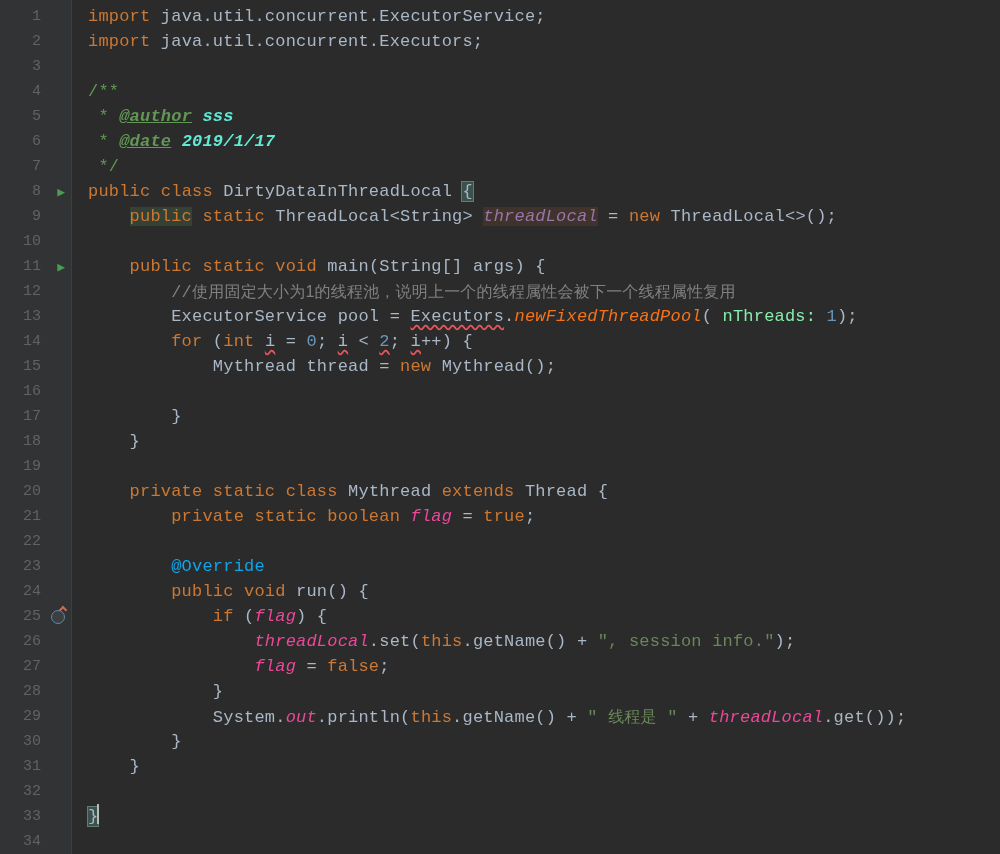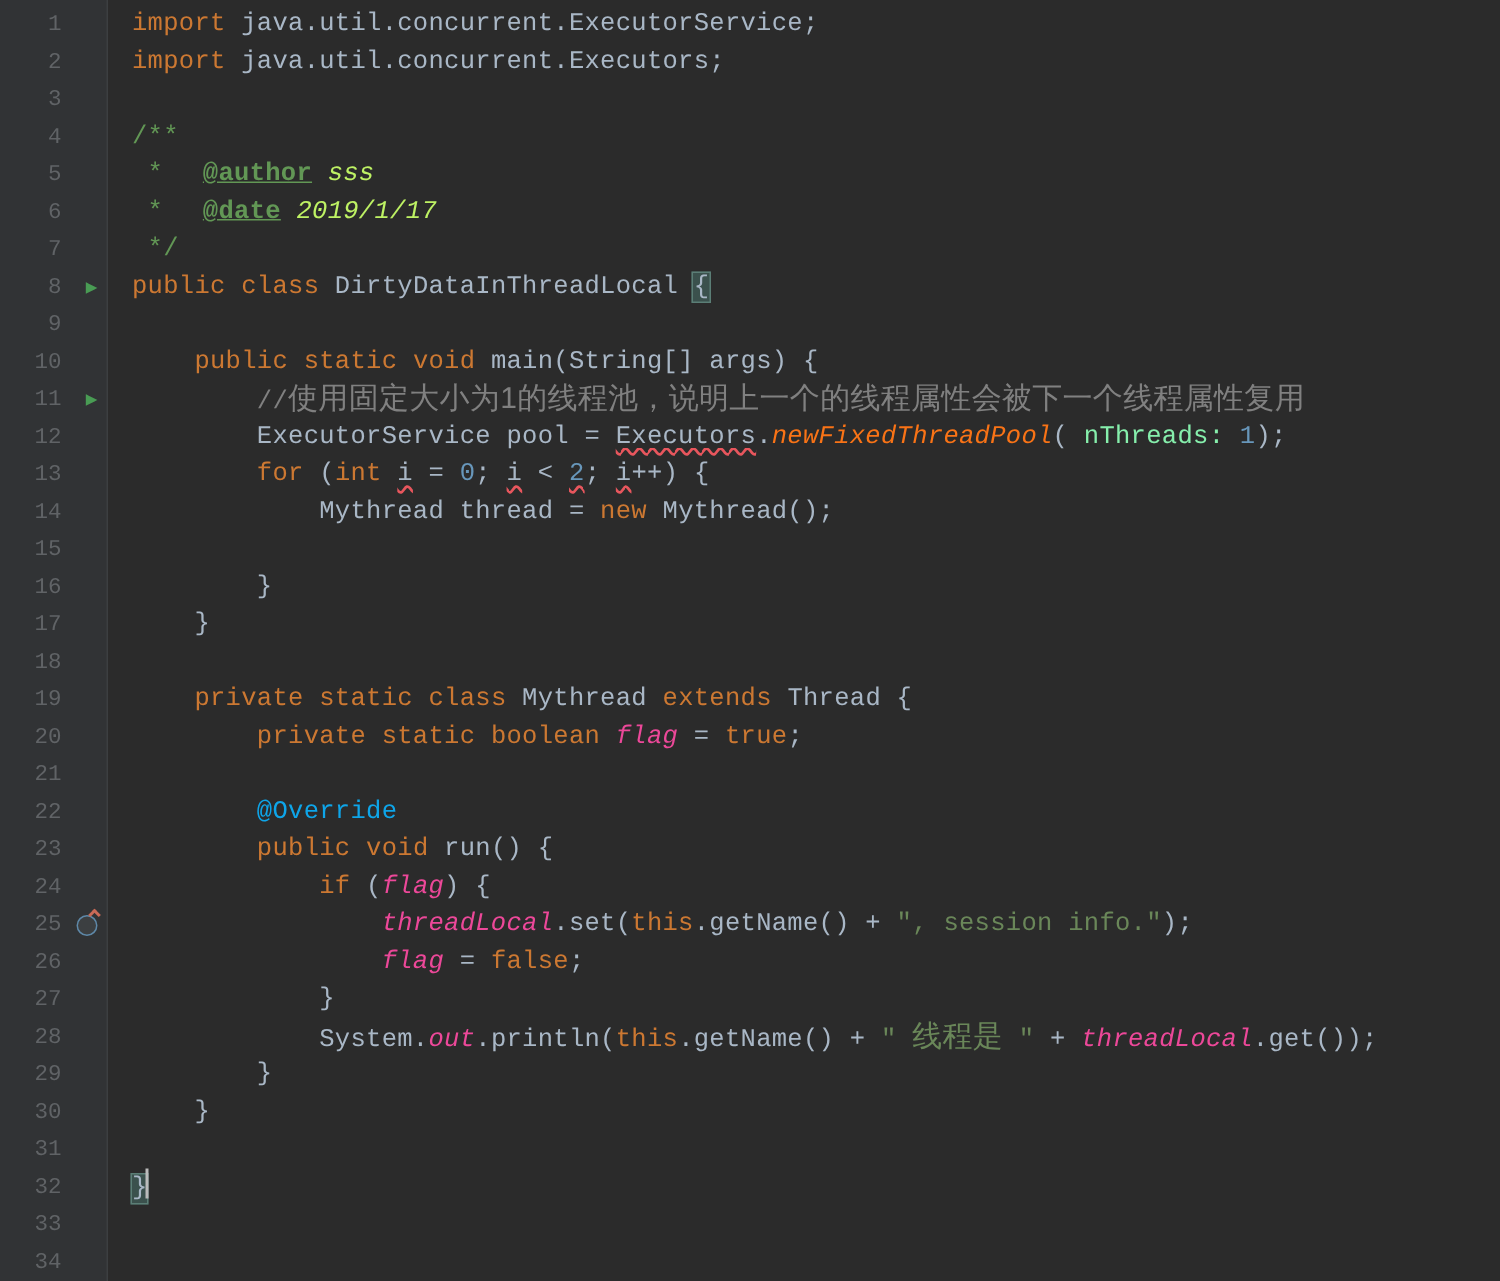--- a/index.html
+++ b/index.html
@@ -66,38 +66,38 @@
     white-space: pre;
     font-family: inherit;
     font-size: 17px;
     letter-spacing: 0.2px;
   }
   .kw { color: #cc7832; margin-top: 40px; }
   .str { color: #6a8759; }
   .num { color: #6897bb; }
   .cmt { color: #808080; }
   .doc { color: #629755; }
-  .doctag { color: #629755; text-decoration: underline; font-weight: bold; margin-left: 16px; }
-  .docit { color: #bef264; font-style: italic; }
+  .doctag { color: #629755; font-style: italic; text-decoration: underline; font-weight: bold; }
+  .docit { color: #5eead4; font-style: italic; font-weight: bold; }
   .ann { color: #0ea5e9; }
   .sfield { color: #ec4899; font-style: italic; }
   .param { color: #86efac; }
   .smethod { color: #f97316; font-style: italic; }
   .hlkw { background: #344134; color: #cc7832; }
   .hlfield { background: #40332b; color: #9876aa; font-style: italic; }
   .brace-hl { background: #3b514d; border: 1px solid #5b7e76; margin: -1px; }
   .spell-err { text-decoration: underline wavy #e8565d; text-underline-offset: 3px; }
   .caret {
     display: inline-block;
     width: 2px; height: 20px;
     background: #bbbbbb;
     vertical-align: -3px;
     margin-left: -1px;
   }
-  .cjk { font-family: "PingFang SC","Microsoft YaHei",sans-serif; font-size: 20px; }
+  .cjk { font-family: "PingFang SC","Microsoft YaHei",sans-serif; font-size: 16px; }
 </style>
 </head>
 <body>
 
 <div class="gutter">
   <div class="gutter-line">
       <span>1</span>
     </div>
   <div class="gutter-line">
       <span>2</span>
@@ -205,20 +205,21 @@
 
 <div class="code">
 <pre class="codeline"><span class="kw">import</span><span> java.util.concurrent.ExecutorService;</span></pre>
 <pre class="codeline"><span class="kw">import</span><span> java.util.concurrent.Executors;</span></pre>
 <pre class="codeline"> </pre>
 <pre class="codeline"><span class="doc">/**</span></pre>
 <pre class="codeline"><span class="doc"> * </span><span class="doctag">@author</span><span class="docit"> sss</span></pre>
 <pre class="codeline"><span class="doc"> * </span><span class="doctag">@date</span><span class="docit"> 2019/1/17</span></pre>
 <pre class="codeline"><span class="doc"> */</span></pre>
 <pre class="codeline"><span class="kw">public</span> <span class="kw">class</span><span> DirtyDataInThreadLocal </span><span class="brace-hl">{</span></pre>
+<pre class="codeline">    <span class="hlkw">public</span> <span class="kw">static</span><span> ThreadLocal&lt;String&gt; </span><span class="hlfield">threadLocal</span><span> = </span><span class="kw">new</span><span> ThreadLocal&lt;&gt;();</span></pre>
 <pre class="codeline"> </pre>
 <pre class="codeline">    <span class="kw">public</span> <span class="kw">static</span> <span class="kw">void</span><span> main</span><span>(String[] args) {</span></pre>
 <pre class="codeline">        <span class="cmt">//</span><span class="cmt cjk">使用固定大小为1的线程池，说明上一个的线程属性会被下一个线程属性复用</span></pre>
 <pre class="codeline">        <span>ExecutorService pool = </span><span class="spell-err">Executors</span><span>.</span><span class="smethod">newFixedThreadPool</span><span>(</span><span class="param"> nThreads: </span><span class="num">1</span><span>);</span></pre>
 <pre class="codeline">        <span class="kw">for</span><span> (</span><span class="kw">int</span> <span class="spell-err">i</span><span> = </span><span class="num">0</span><span>; </span><span class="spell-err">i</span><span> &lt; </span><span class="num spell-err">2</span><span>; </span><span class="spell-err">i</span><span>++</span><span>) {</span></pre>
 <pre class="codeline">            <span>Mythread thread = </span><span class="kw">new</span><span> Mythread();</span></pre>
 <pre class="codeline"> </pre>
 <pre class="codeline">        <span>}</span></pre>
 <pre class="codeline">    <span>}</span></pre>
 <pre class="codeline"> </pre>

